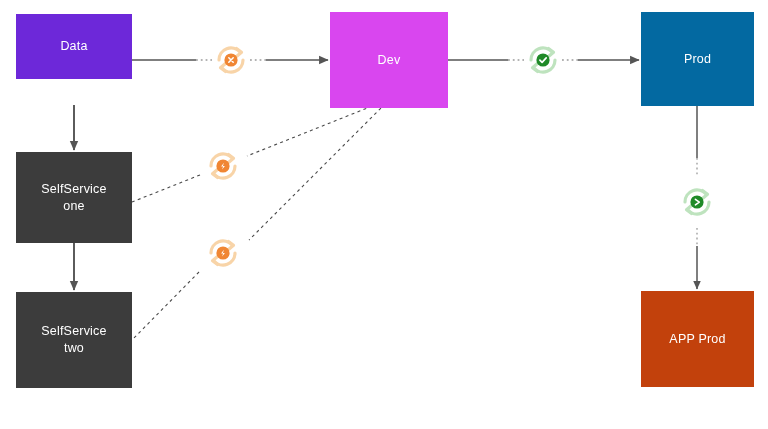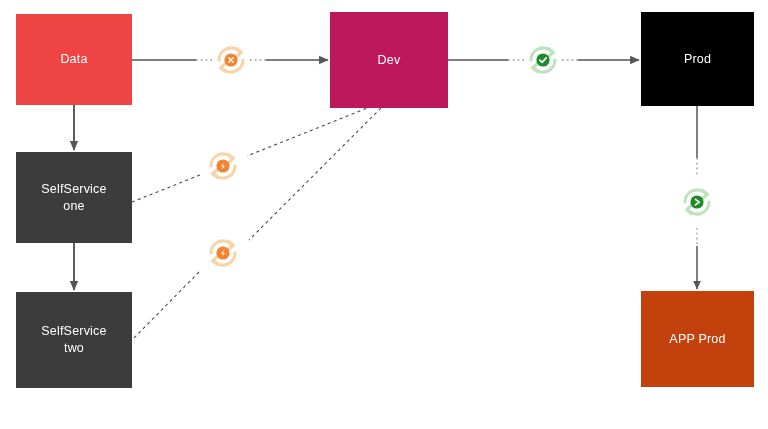--- a/index.html
+++ b/index.html
@@ -77,29 +77,29 @@
     </g>
 
     <g>
       <line x1="697" y1="106" x2="697" y2="158" stroke="#555555" stroke-width="1.5"></line>
       <line x1="697" y1="158" x2="697" y2="176" stroke="#9a9a9a" stroke-width="1.3" stroke-dasharray="1.8 3"></line>
       <line x1="697" y1="228" x2="697" y2="246" stroke="#9a9a9a" stroke-width="1.3" stroke-dasharray="1.8 3"></line>
       <line x1="697" y1="246" x2="697" y2="289" stroke="#555555" stroke-width="1.5" marker-end="url(#arrowhead)"></line>
     </g>
   </svg>
 
-  <div class="node" style="left:16px;top:14px;width:116px;height:91px;background:#ef4444;">
+  <div class="node" style="left:16px;top:14px;width:116px;height:65px;background:#6d28d9;">
     <span>Data</span>
   </div>
 
-  <div class="node" style="left:330px;top:12px;width:118px;height:96px;background:#be185d;">
+  <div class="node" style="left:330px;top:12px;width:118px;height:96px;background:#d946ef;">
     <span>Dev</span>
   </div>
 
-  <div class="node" style="left:641px;top:12px;width:113px;height:94px;background:#000000;">
+  <div class="node" style="left:641px;top:12px;width:113px;height:94px;background:#0369a1;">
     <span>Prod</span>
   </div>
 
   <div class="node" style="left:16px;top:152px;width:116px;height:91px;background:#3C3C3C;flex-direction:column;">
     <span>SelfService</span>
     <span>one</span>
   </div>
 
   <div class="node" style="left:16px;top:292px;width:116px;height:96px;background:#3C3C3C;flex-direction:column;">
     <span>SelfService</span>

